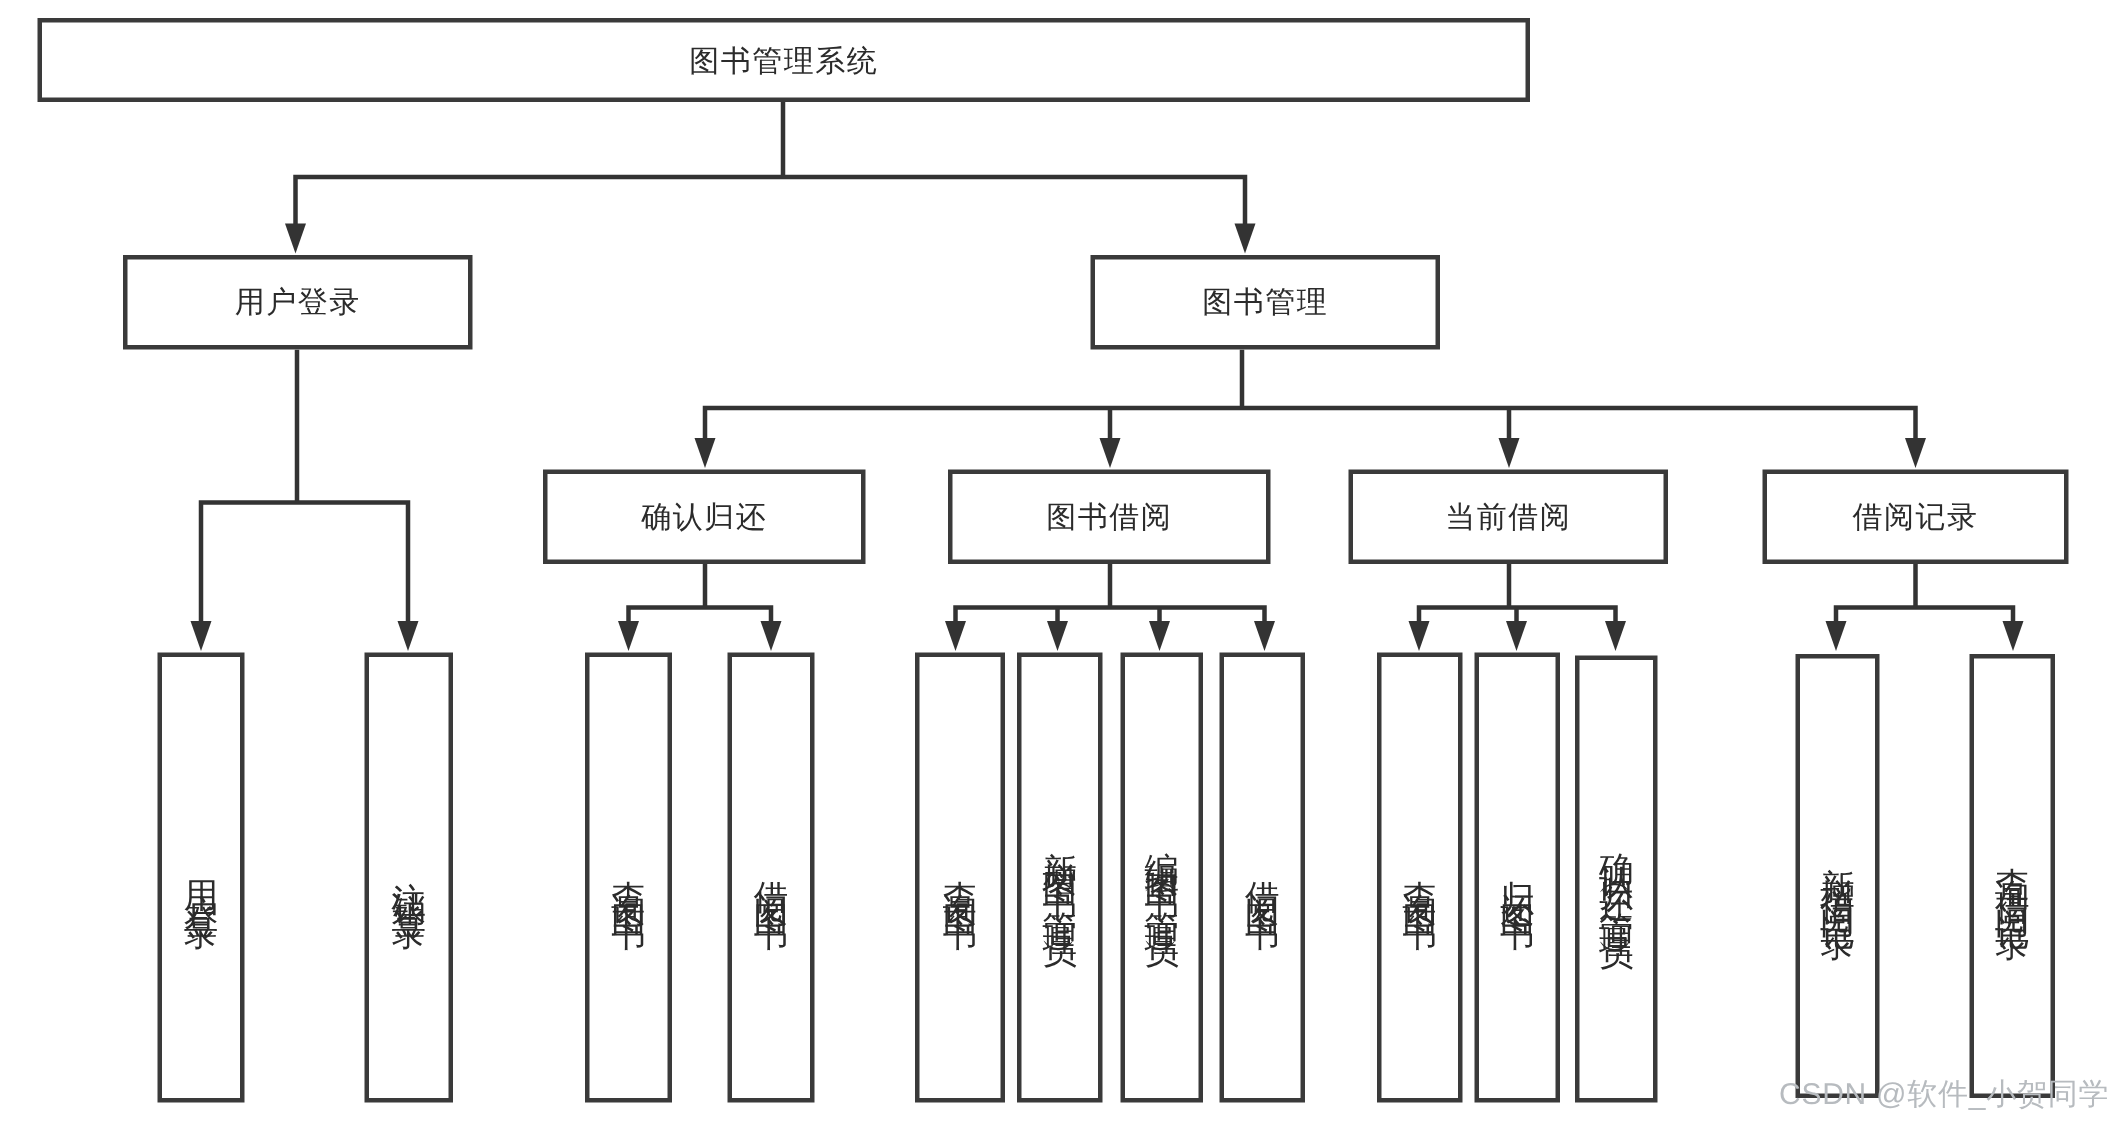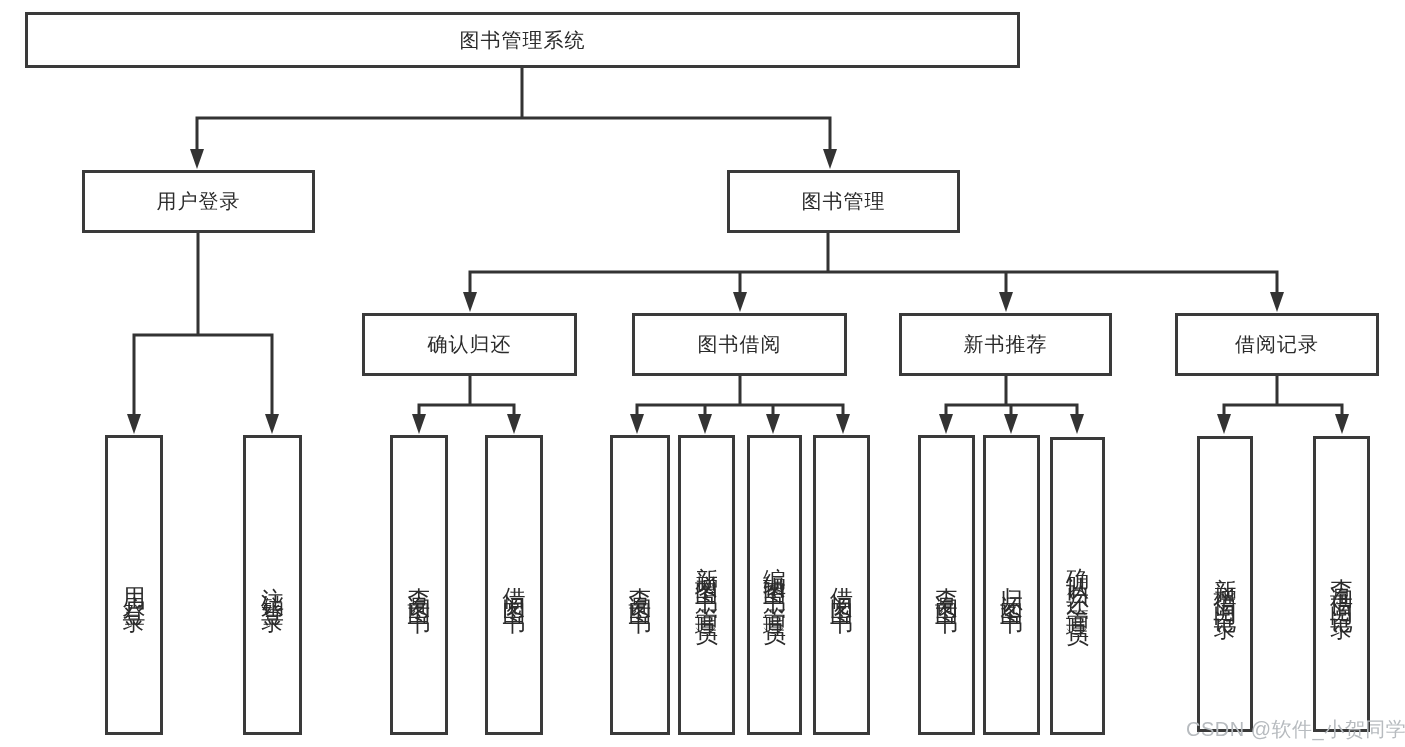--- a/index.html
+++ b/index.html
@@ -107,21 +107,21 @@
     <span>图书管理</span>
   </div>
 
   <div class="box hbox" style="left:362px; top:313px; width:215px; height:63px;">
     <span>确认归还</span>
   </div>
   <div class="box hbox" style="left:632px; top:313px; width:215px; height:63px;justify-content:center;">
     <span>图书借阅</span>
   </div>
   <div class="box hbox" style="left:899px; top:313px; width:213px; height:63px;">
-    <span>新书推荐</span>
+    <span>当前借阅</span>
   </div>
   <div class="box hbox" style="left:1175px; top:313px; width:204px; height:63px;">
     <span>借阅记录</span>
   </div>
 
   <div class="box vbox" style="left:105px; top:435px; width:58px; height:300px;">
     <span>用户登录</span>
   </div>
   <div class="box vbox" style="left:243px; top:435px; width:59px; height:300px;">
     <span>注销登录</span>

